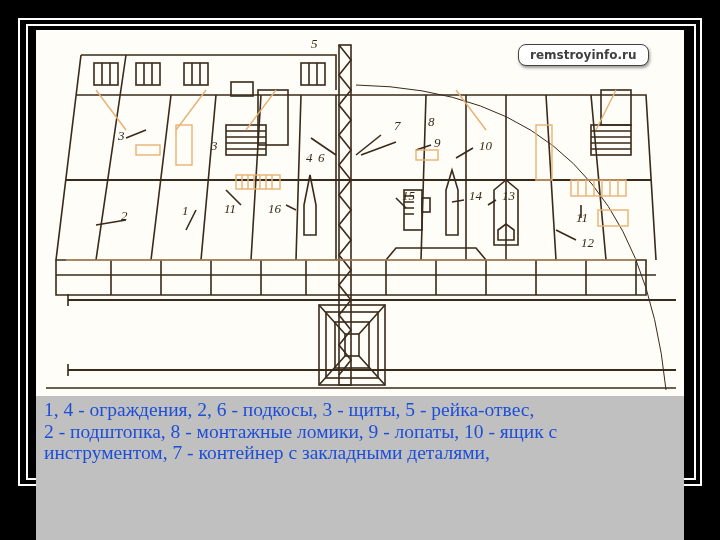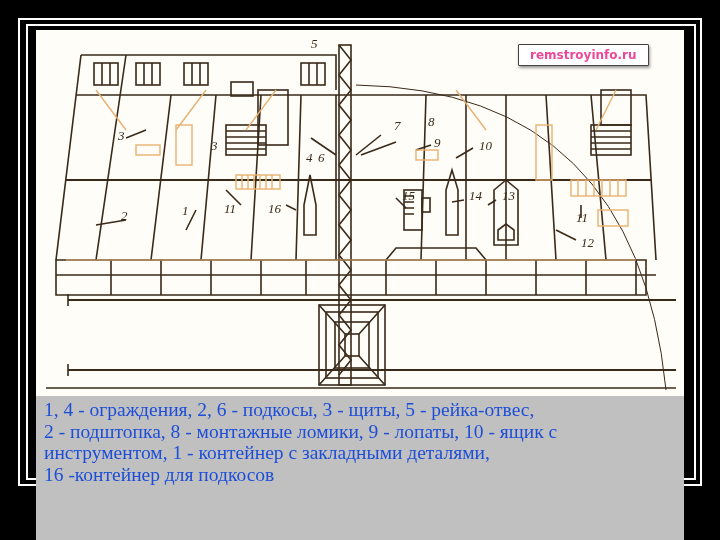--- a/index.html
+++ b/index.html
@@ -1,21 +1,21 @@
 <!DOCTYPE html>
 <html><head>
 <meta charset="utf-8">
 <style>
   html,body{margin:0;padding:0;}
   body{width:720px;height:540px;background:#000;position:relative;overflow:hidden;font-family:"Liberation Serif",serif;}
   .frame-outer{position:absolute;left:18px;top:18px;width:684px;height:468px;border:2px solid #fff;box-sizing:border-box;}
   .frame-inner{position:absolute;left:26px;top:24px;width:670px;height:456px;border:2px solid #fff;box-sizing:border-box;}
   .canvas{position:absolute;left:36px;top:30px;width:648px;height:366px;background:#fffdf8;overflow:hidden;}
   .canvas svg{position:absolute;left:0;top:0;}
-  .watermark{position:absolute;left:482px;top:14px;padding:3px 11px;border:1.5px solid #444;border-radius:1px;background:#fff;box-shadow:1px 2px 3px #999;font-family:"DejaVu Sans",sans-serif;font-weight:bold;font-size:12px;color:#ec4899;}
+  .watermark{position:absolute;left:482px;top:14px;padding:3px 11px;border:1.5px solid #444;border-radius:8px;background:#fff;box-shadow:1px 2px 3px #999;font-family:"DejaVu Sans",sans-serif;font-weight:bold;font-size:12px;color:#404040;}
   .caption{position:absolute;left:36px;top:396px;width:648px;height:166px;background:#c0c0c0;color:#1d4ed8;font-family:"Liberation Serif",serif;font-size:19.5px;line-height:21.5px;padding:3px 0 16px 8px;box-sizing:border-box;}
   .caption div{white-space:nowrap;}
   .lbl{font-family:"Liberation Serif",serif;font-style:italic;font-size:13px;fill:#3a2a1a;}
 </style>
 </head>
 <body>
 
 <div class="frame-outer"></div>
 <div class="frame-inner"></div>
 
@@ -122,15 +122,14 @@
       <text x="540" y="192">11</text>
       <text x="545" y="217">12</text>
     </g>
   </svg>
   <div class="watermark">remstroyinfo.ru</div>
 </div>
 
 <div class="caption">
   <div>1, 4 - ограждения, 2, 6 - подкосы, 3 - щиты, 5 - рейка-отвес,</div>
   <div>2 - подштопка, 8 - монтажные ломики, 9 - лопаты, 10 - ящик с</div>
-  <div>инструментом, 1 - контейнер с закладными деталями,</div>
-  <div>16 -контейнер для подкосов</div>
+  <div>инструментом, 7 - контейнер с закладными деталями,</div>
 </div>
 
 </body></html>

